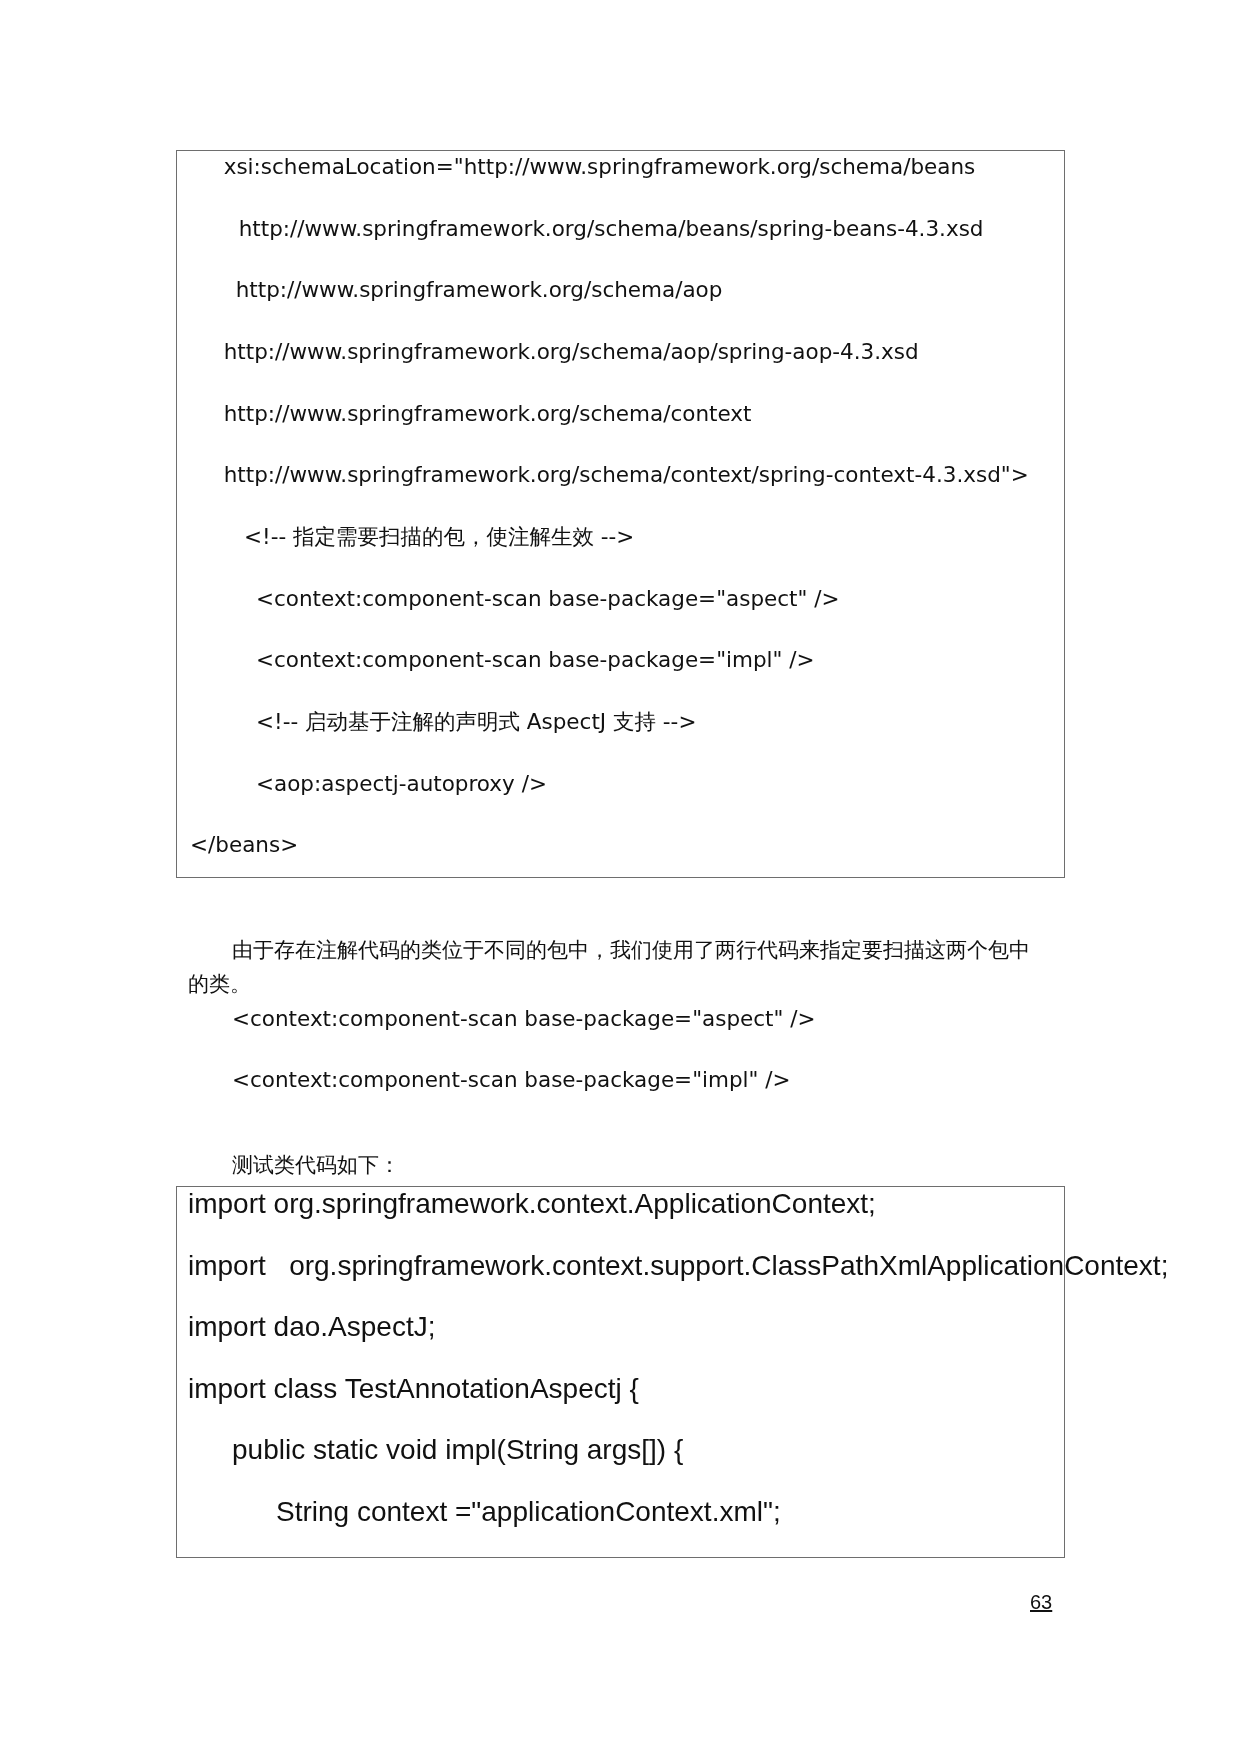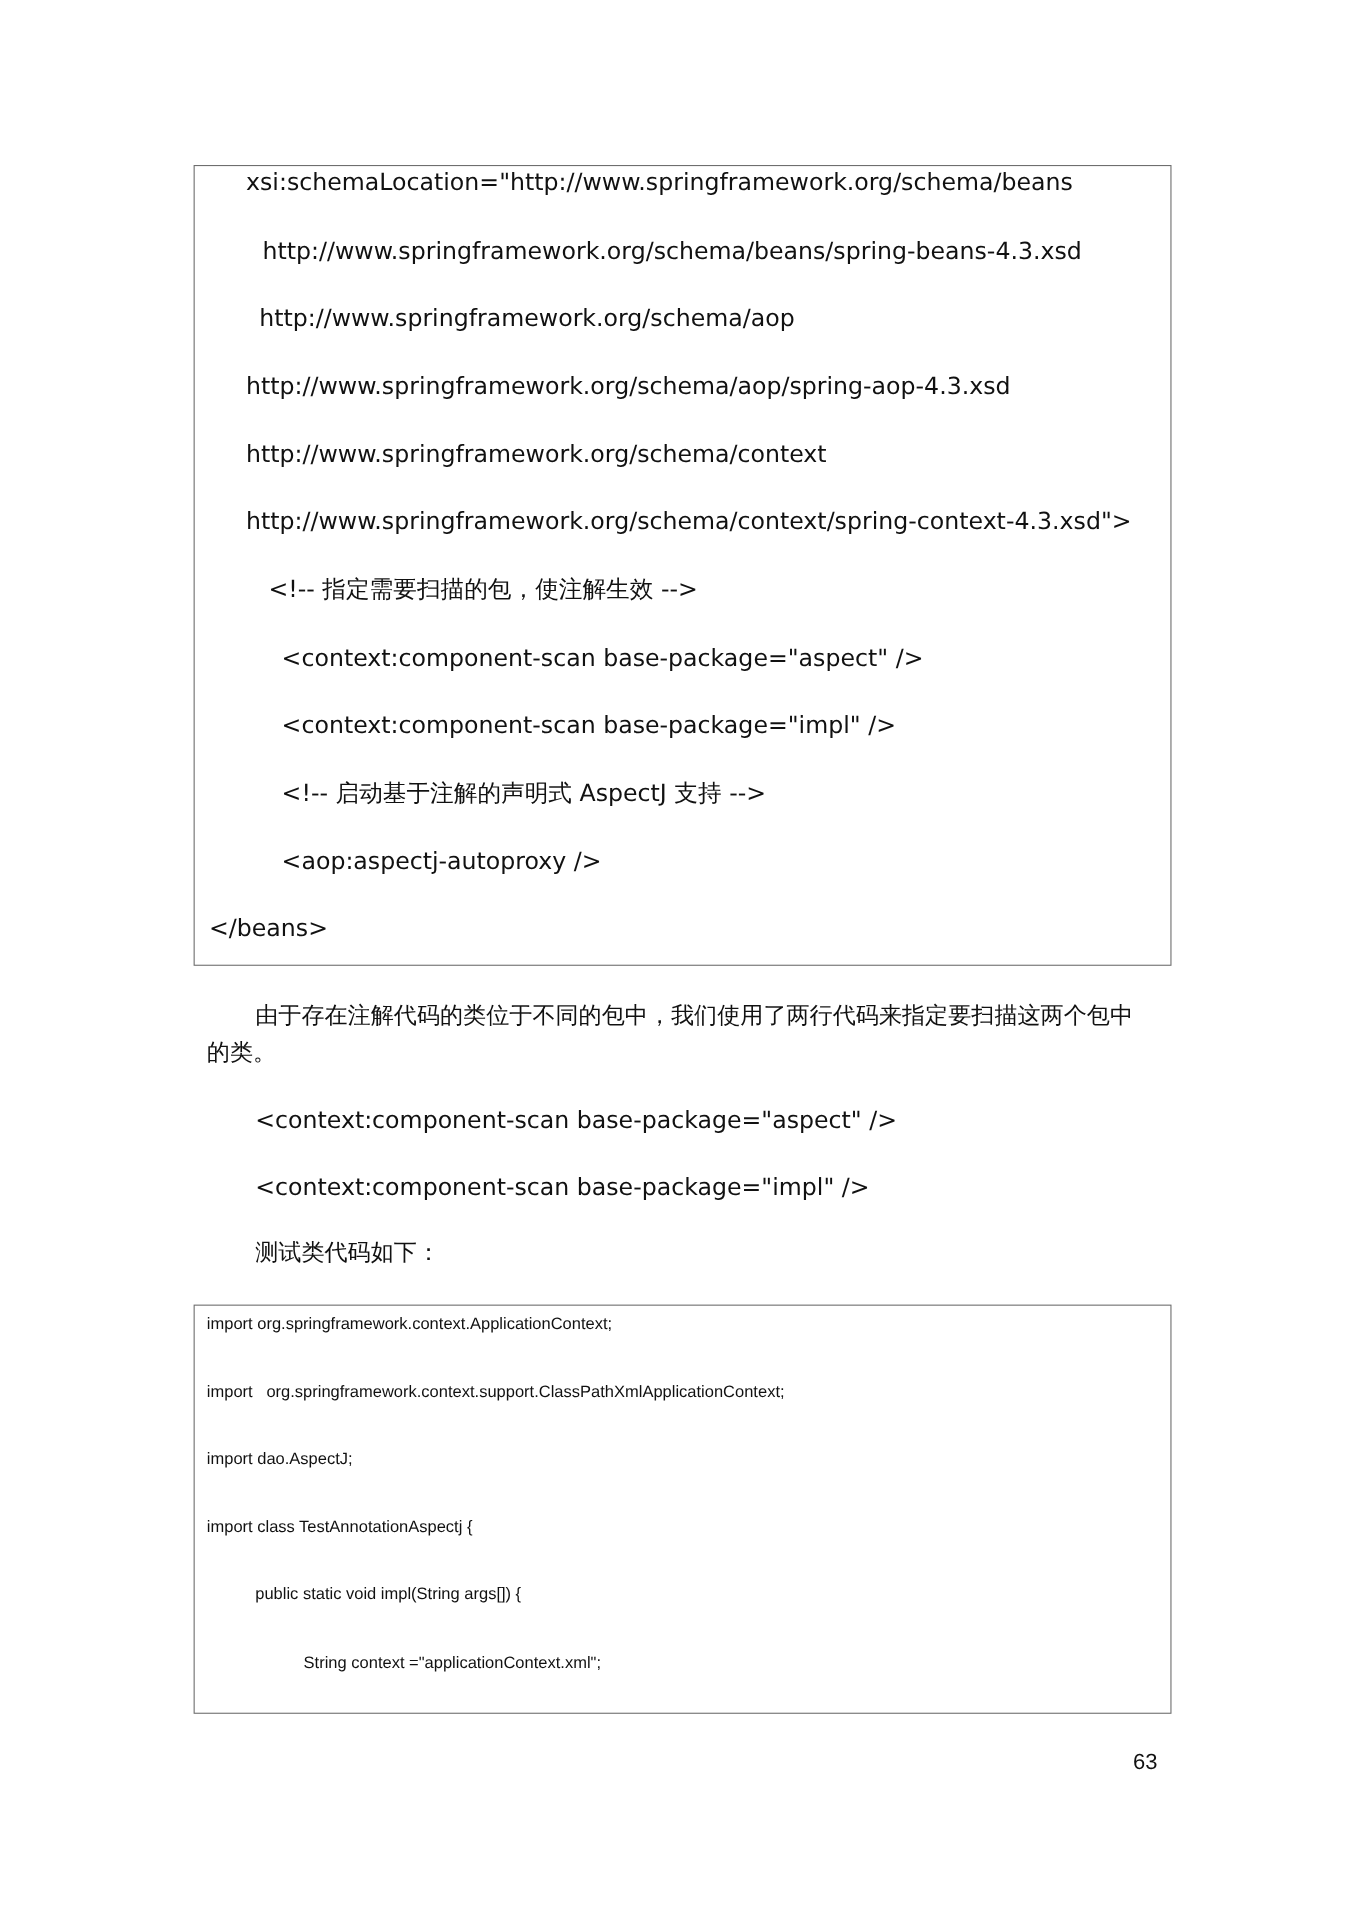--- a/index.html
+++ b/index.html
@@ -2,24 +2,24 @@
 <html><head>
 <meta charset="utf-8">
 <style>
   html, body { margin:0; padding:0; background:#ffffff; }
   body { width:1240px; height:1753px; position:relative; overflow:hidden;
          font-family:"DejaVu Sans", "Liberation Sans", sans-serif; color:#111; }
   .box { position:absolute; left:176px; width:889px; border:1.5px solid #6e6e6e; box-sizing:border-box; }
   #box1 { top:150px; height:728px; }
   #box2 { top:1186px; height:372px; }
   .line { position:absolute; white-space:pre; font-size:21.5px; line-height:26px; }
-  .cjk { font-family:Liberation Mono, monospace; }
+  .cjk { font-family:Liberation Sans, sans-serif;margin-top:24px; }
   .para { position:absolute; font-size:21px; line-height:30px; white-space:pre; }
-  .pagenum { position:absolute; left:1030px; top:1591px; font-family:"Liberation Sans", sans-serif; font-size:20px; }
-  .code2 { font-family:"Liberation Sans", sans-serif; font-size:15px; }
+  .pagenum { position:absolute; left:1030px; top:1591px; font-family:"Liberation Sans", sans-serif; font-size:20px;text-decoration:underline; }
+  .code2 { font-family:"Liberation Sans", sans-serif; font-size:28px; }
 </style>
 </head>
 <body>
 
 <div id="box1" class="box"></div>
 <div class="line" style="left:210px;top:154px">  xsi:schemaLocation="http://www.springframework.org/schema/beans</div>
 <div class="line" style="left:225px;top:216px">  http://www.springframework.org/schema/beans/spring-beans-4.3.xsd</div>
 <div class="line" style="left:222px;top:277px">  http://www.springframework.org/schema/aop</div>
 <div class="line" style="left:210px;top:339px">  http://www.springframework.org/schema/aop/spring-aop-4.3.xsd</div>
 <div class="line" style="left:210px;top:401px">  http://www.springframework.org/schema/context</div>

